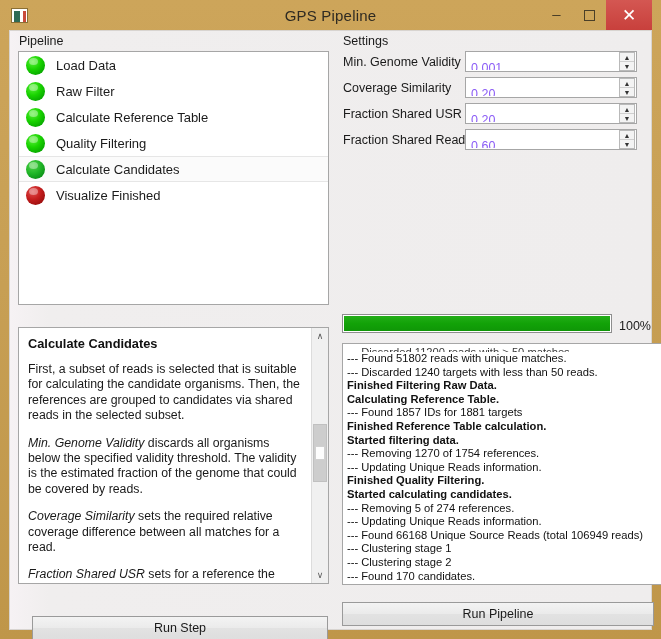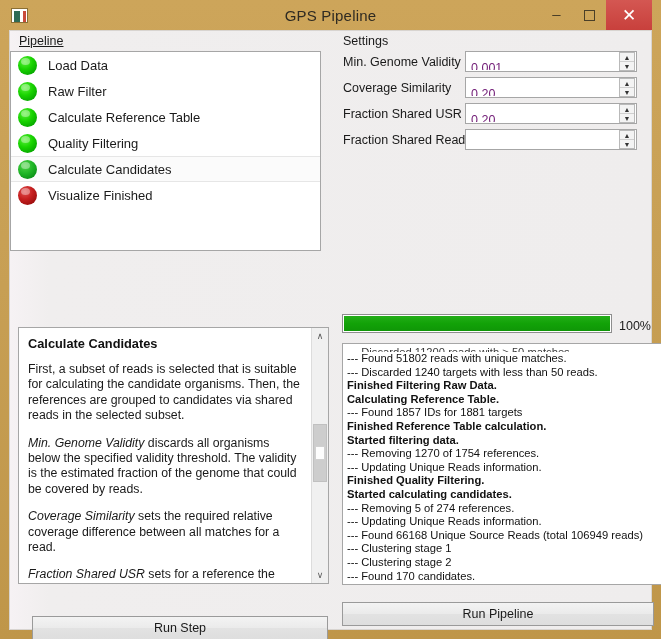--- a/index.html
+++ b/index.html
@@ -98,21 +98,21 @@
     color: #1a1a1a;
   }
 
   .panel {
     position: absolute;
     background: #ffffff;
     border: 1px solid #a6a6a6;
   }
 
   
-  #pipeline-list { left: 0; top: 20px; width: 311px; height: 200px; }
+  #pipeline-list { left: 8px; top: 20px; width: 311px; height: 254px; }
   .step {
     height: 26px;
     display: flex;
     align-items: center;
     padding-left: 7px;
     font-size: 13px;
     color: #1b1b1b;
   }
   .step.selected {
     background: #fbfbfb;
@@ -160,21 +160,21 @@
     display: flex;
     align-items: center;
   }
   .spin input {
     border: 0; outline: 0;
     width: 150px;
     height: 17px;
     padding: 12px 0 0 5px;
     font-family: "Liberation Sans", sans-serif;
     font-size: 12.5px;
-    color: #701a75;
+    color: #8b5cf6;
     background: transparent;
   }
   .spin-btns {
     position: absolute;
     right: 1px; top: 0px;
     width: 16px; height: 19px;
     display: flex; flex-direction: column;
     border: 1px solid #b9b9b9;
     background: #f3f3f3;
   }
@@ -320,21 +320,21 @@
         <span class="sq"></span>
       </div>
       <div class="wc close">
         <span>✕</span>
       </div>
     </div>
   </div>
 
   <div class="client">
 
-    <div class="grp-label" style="left:9px; top:3px;text-decoration:underline;">Pipeline</div>
+    <div class="grp-label" style="left:9px; top:3px;">Pipeline</div>
     <div class="panel" id="pipeline-list">
         <div class="step">
           <span class="orb green"></span>
           <span class="step-label">Load Data</span>
         </div>
         <div class="step">
           <span class="orb green"></span>
           <span class="step-label">Raw Filter</span>
         </div>
         <div class="step">
@@ -383,20 +383,21 @@
             <input type="text" value="0,20" style="">
             <div class="spin-btns">
               <div>▲</div>
               <div>▼</div>
             </div>
           </div>
         </div>
         <div class="setting-row" style="left: 333px; top: 98px;">
           <div class="setting-label">Fraction Shared Reads</div>
           <div class="spin">
+            <input type="text" value="0,60" style="">
             <div class="spin-btns">
               <div>▲</div>
               <div>▼</div>
             </div>
           </div>
         </div>
       </div>
 
     <div class="panel" id="description-box">
       <div class="desc-inner">

